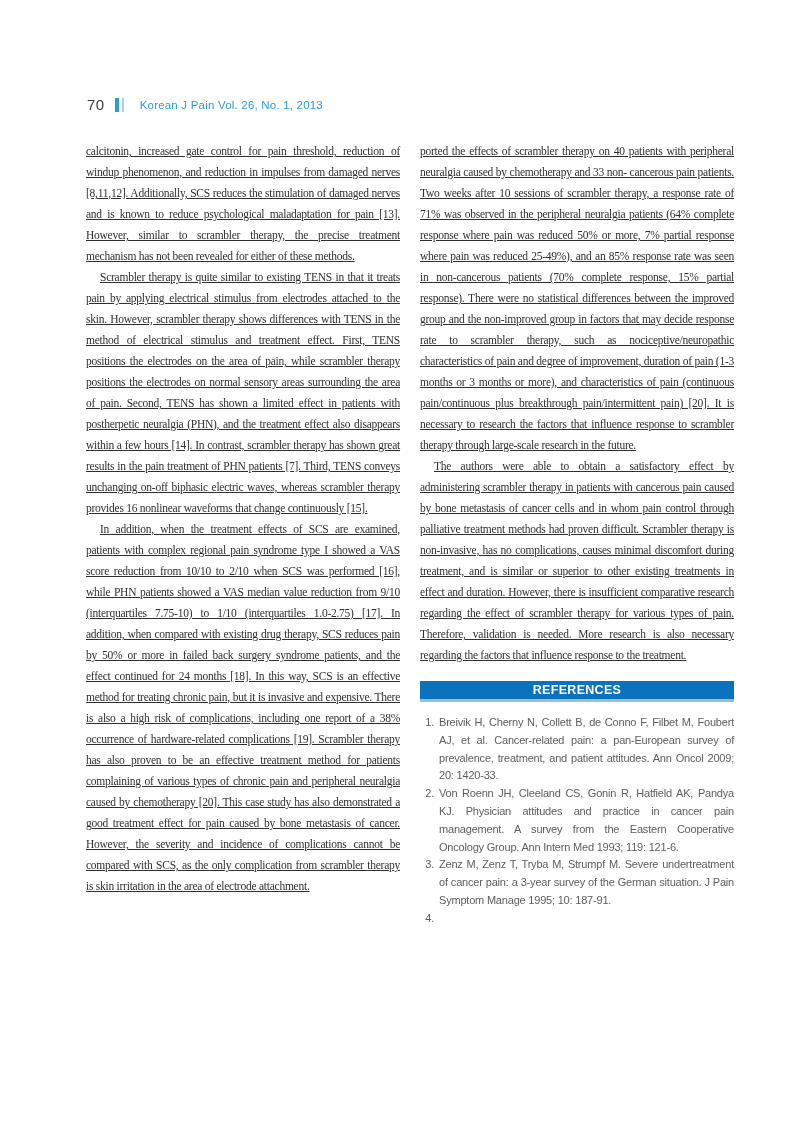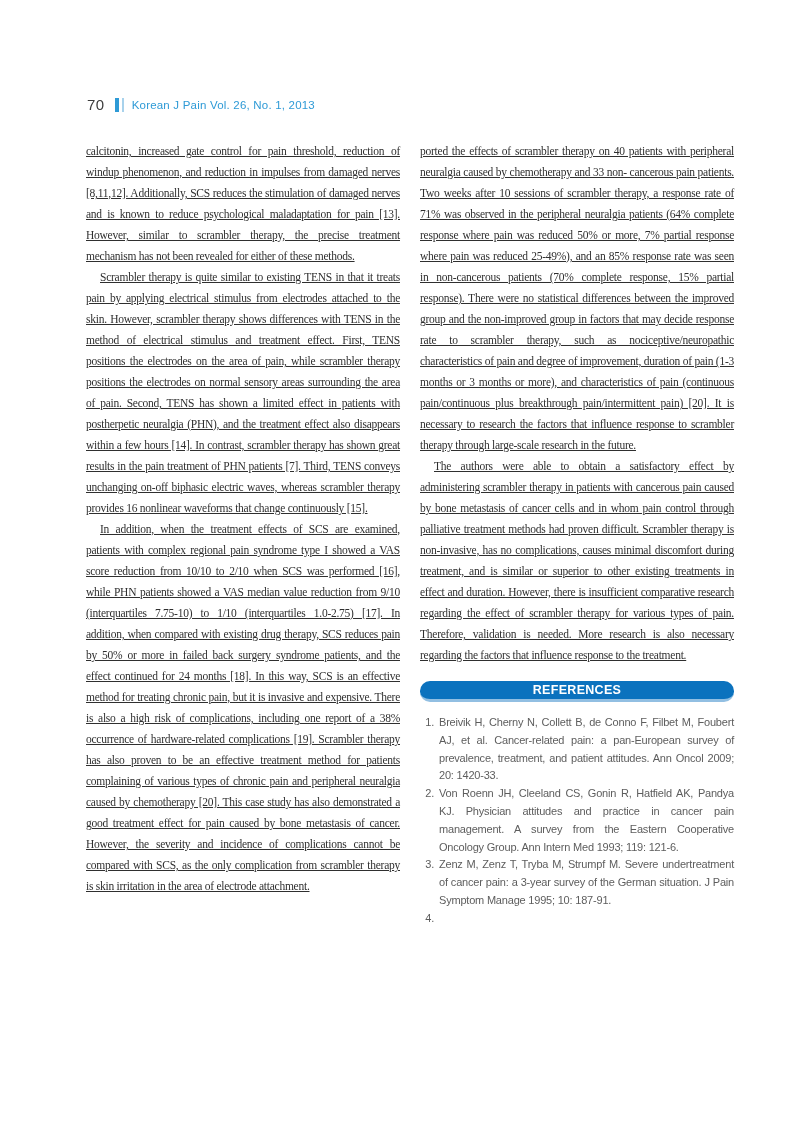--- a/index.html
+++ b/index.html
@@ -14,38 +14,38 @@
   .pagenum {
     font-family:"Liberation Sans", sans-serif;
     font-size:15px; color:#3c3c3c; letter-spacing:0.5px;
   }
   .dbar {
     display:inline-block; width:3px; height:14px; margin:0 8px 0 10px;
     border-left:4px solid #2e9ad6; border-right:2px solid #a8d2ec;
   }
   .jinfo {
     font-family:"Liberation Sans", sans-serif;
-    font-size:11.5px; color:#2e9ad6; letter-spacing:0.2px;
+    font-size:11.5px; color:#2e9ad6; letter-spacing:0.2px;margin-left:8px;
   }
   .columns {
     position:absolute; top:141px; left:86px; width:648px;
     display:flex; gap:20px;
   }
   .col { width:314px; }
   .body-p {
     margin:0; font-size:11.5px; line-height:21px;
     text-align:justify; color:#2f2f2f; letter-spacing:-0.25px;text-decoration:underline;
   }
   .indent { text-indent:14px; }
   .ref-head {
     margin:15px 0 12px 0; background:#0b72be;
     border-bottom:3px solid #92bfe2;
     color:#ffffff; font-family:"Liberation Sans", sans-serif;
     font-weight:bold; font-size:12.5px; letter-spacing:0.3px;
-    text-align:center; padding:2px 0 2px 0;border-radius:10px;
+    text-align:center; padding:2px 0 2px 0;
   }
   .ref-list { }
   .ref {
     display:flex; font-family:"Liberation Sans", sans-serif;
     font-size:11px; line-height:17.8px; color:#5d5d5d;
     letter-spacing:-0.2px;
   }
   .ref-num { flex:none; width:14px; text-align:right; margin-right:5px; }
   .ref-text { text-align:justify; }
   .footer-logo {

